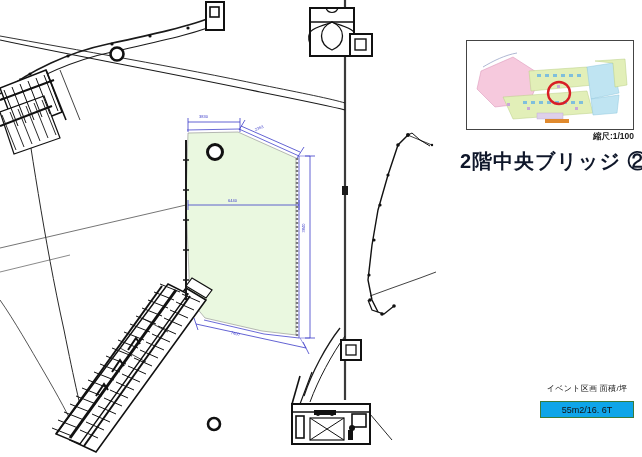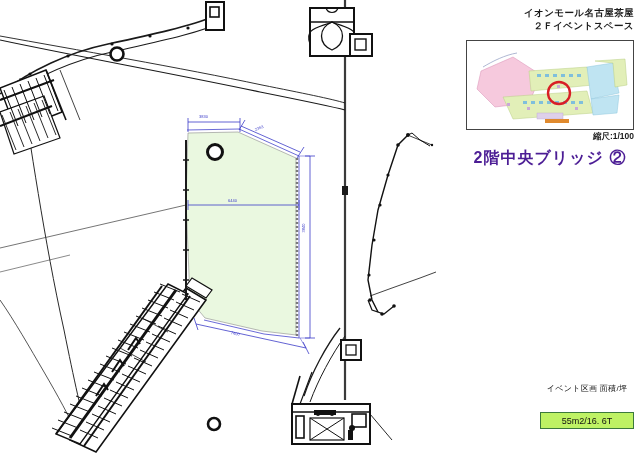--- a/index.html
+++ b/index.html
@@ -65,44 +65,44 @@
     font-size: 8.5px;
     color: #1b1b1b;
     font-weight: bold;
   }
   .sheet-title {
     position: absolute;
     left: 460px;
     top: 148px;
     width: 180px;
     text-align: center;
-    font-size: 16px;
+    font-size: 20px;
     font-weight: 700;
     letter-spacing: 1px;
-    color: #4c1d95;
+    color: #0f172a;
     white-space: nowrap;
   }
   
   .area-legend {
     position: absolute;
     left: 540px;
     top: 383px;
     width: 94px;
   }
   .area-legend-caption {
     font-size: 8px;
     color: #111111;
     text-align: center;
     letter-spacing: 0.3px;
-    margin-bottom: 18px;
+    margin-bottom: 7px;
     white-space: nowrap;
   }
   .area-legend-box {
     border: 1px solid #3b7a3b;
-    background: #bef264;
+    background: #0ea5e9;
     height: 17px;
     line-height: 17px;
     text-align: center;
     font-size: 9px;
     color: #111111;
     box-sizing: border-box;
   }
   
   .dimtext {
     position: absolute;
@@ -340,24 +340,20 @@
     </g>
     <line x1="186" y1="140" x2="186" y2="300" stroke="#1a1a1a" stroke-width="2"></line>
   </svg>
 
   <div class="dimtext" style="left:199px; top:114px;">3830</div>
   <div class="dimtext" style="left:255px; top:127px; transform:rotate(-22deg);">2363</div>
   <div class="dimtext" style="left:228px; top:198px;">6440</div>
   <div class="dimtext" style="left:303px; top:230px; transform:rotate(-90deg);">3840</div>
   <div class="dimtext" style="left:231px; top:330px; transform:rotate(12deg);">7400</div>
 
-  <div class="title-block">
-    <div class="title-line">イオンモール名古屋茶屋</div>
-    <div class="title-line">２Ｆイベントスペース</div>
-  </div>
 
   <div class="minimap-frame">
     <svg class="minimap-svg" viewBox="0 0 166 88" width="166" height="88" xmlns="http://www.w3.org/2000/svg">
 
       <polygon points="14,30 46,16 74,34 62,62 28,66 10,48" fill="#f6c9dd" stroke="#d98fb4" stroke-width="0.5"></polygon>
 
       <polygon points="62,30 120,26 126,44 64,50" fill="#e2efb8" stroke="#b9cf85" stroke-width="0.5"></polygon>
 
       <polygon points="36,56 120,50 126,72 46,78" fill="#e2efb8" stroke="#b9cf85" stroke-width="0.5"></polygon>
 

